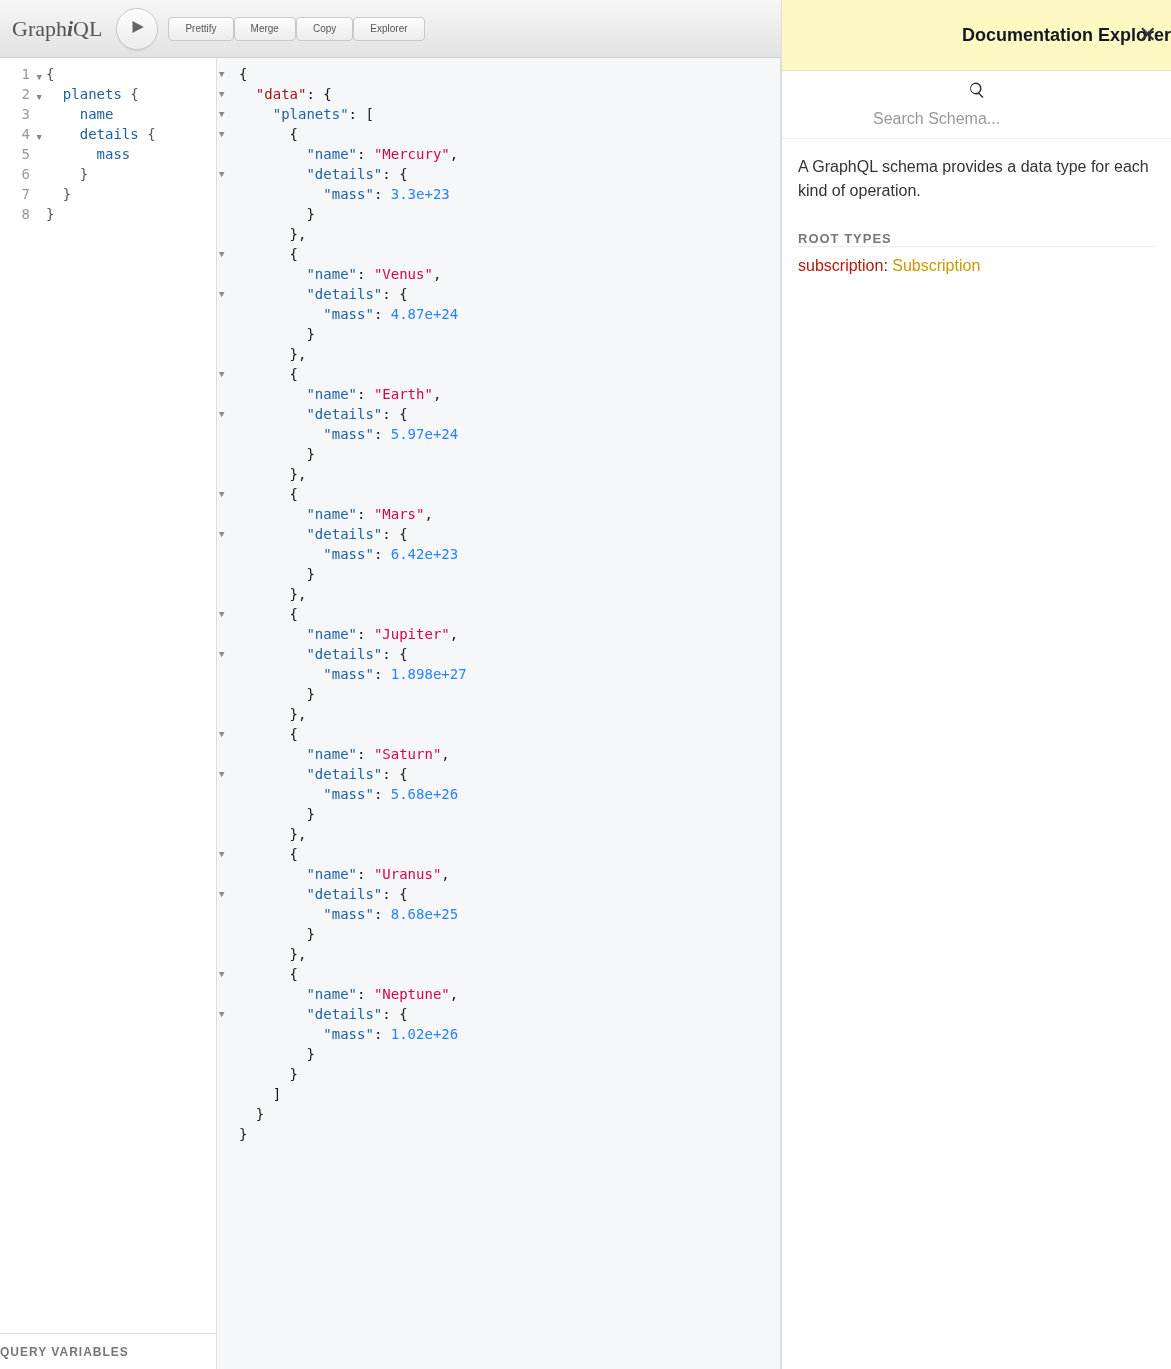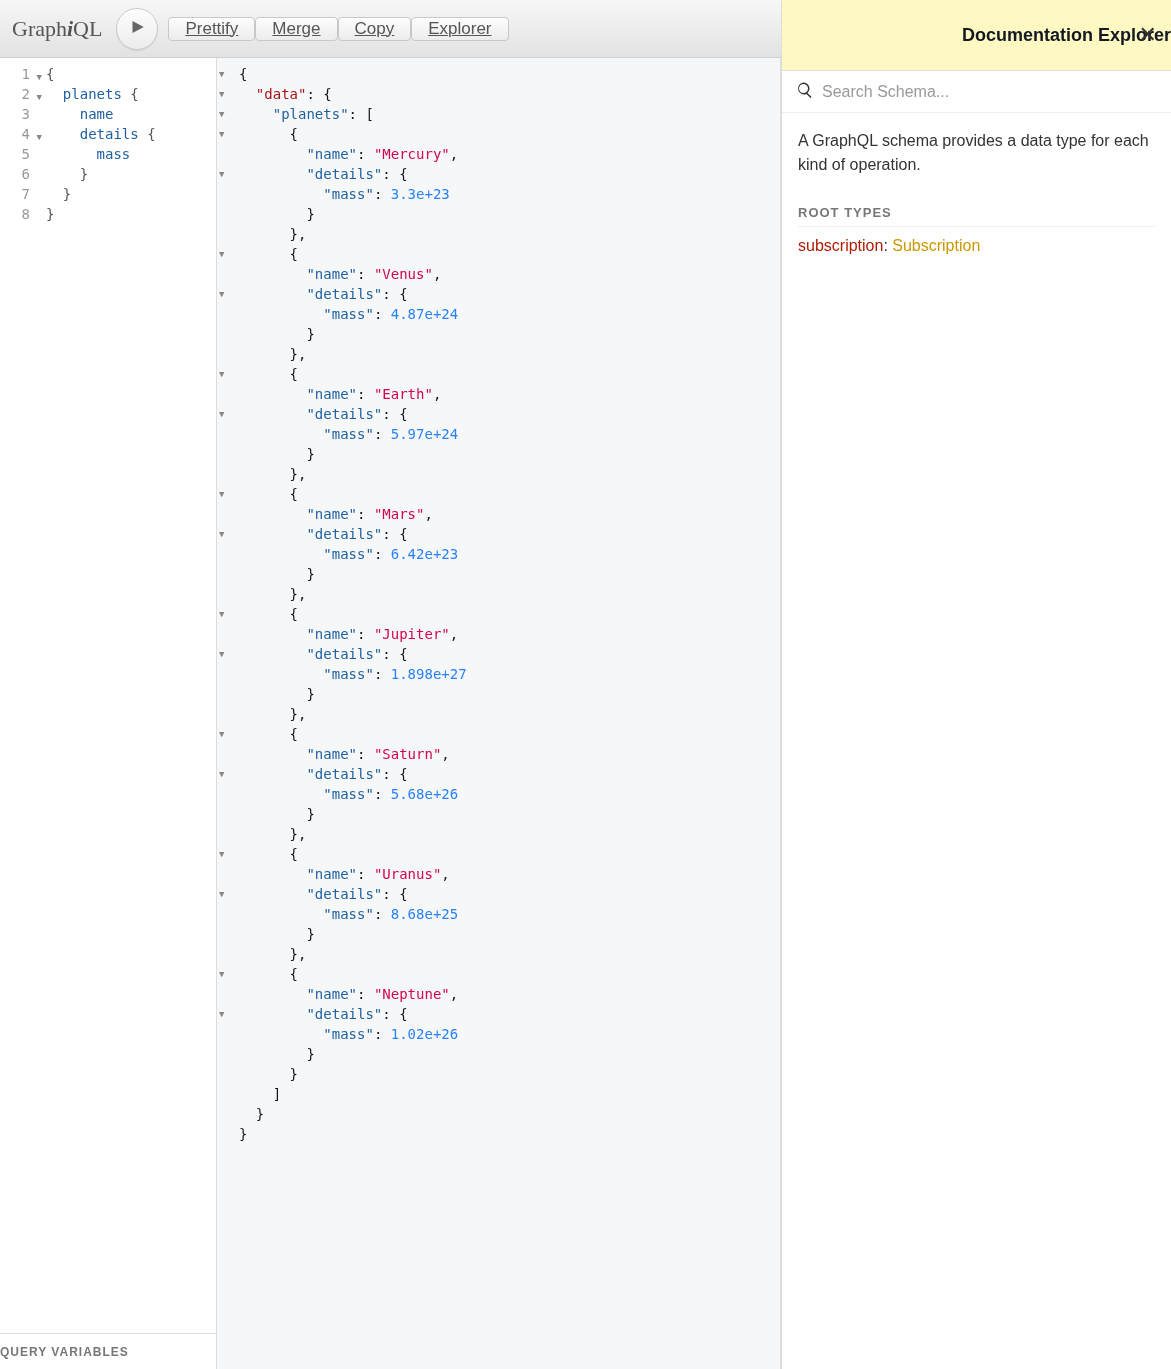--- a/index.html
+++ b/index.html
@@ -45,24 +45,23 @@
   .play-btn svg { width: 18px; height: 18px; }
   .play-btn svg path { fill: #666; }
 
   .tb-btn {
     height: 24px;
     padding: 0 16px;
     background: linear-gradient(#fdfdfd,#ececec);
     border: 1px solid #c8c8c8;
     border-radius: 4px;
     box-shadow: inset 0 1px 0 #fff;
-    font-size: 17px;
+    font-size: 10px;
     color: #555;
     cursor: pointer;
-    text-decoration: underline;
   }
 
   
   .main {
     display: flex;
     height: calc(100% - 58px);
   }
   .editor-pane {
     width: 217px;
     display: flex;
@@ -185,38 +184,39 @@
     background: none;
     border: none;
     line-height: 1;
   }
   .doc-search-row {
     display: flex;
     align-items: center;
     gap: 8px;
     padding: 10px 14px;
     border-bottom: 1px solid #eee;
+    flex-direction: column;
   }
   .doc-search-row svg { width: 18px; height: 18px; fill: #333; }
   .doc-search {
     flex: 1;
     border: none;
     outline: none;
     font-size: 16px;
     color: #555;
   }
   .doc-search::placeholder { color: #999; }
   .doc-body { padding: 16px 16px; font-size: 16px; color: #333; }
   .doc-desc { line-height: 1.5; margin-bottom: 28px; }
   .doc-section-title {
     font-size: 13px;
     font-weight: 700;
     letter-spacing: 1px;
     color: #777;
-    padding-bottom: 6px;
+    padding-bottom: 0;
     border-bottom: 1px solid #eee;
   }
   .root-type-row {
     font-size: 16px;
     margin: 10px 0;
   }
   .root-type-row .rt-key { color: #b11a04; }
   .root-type-row .rt-type { color: #ca9800; cursor: pointer; }
 
   

